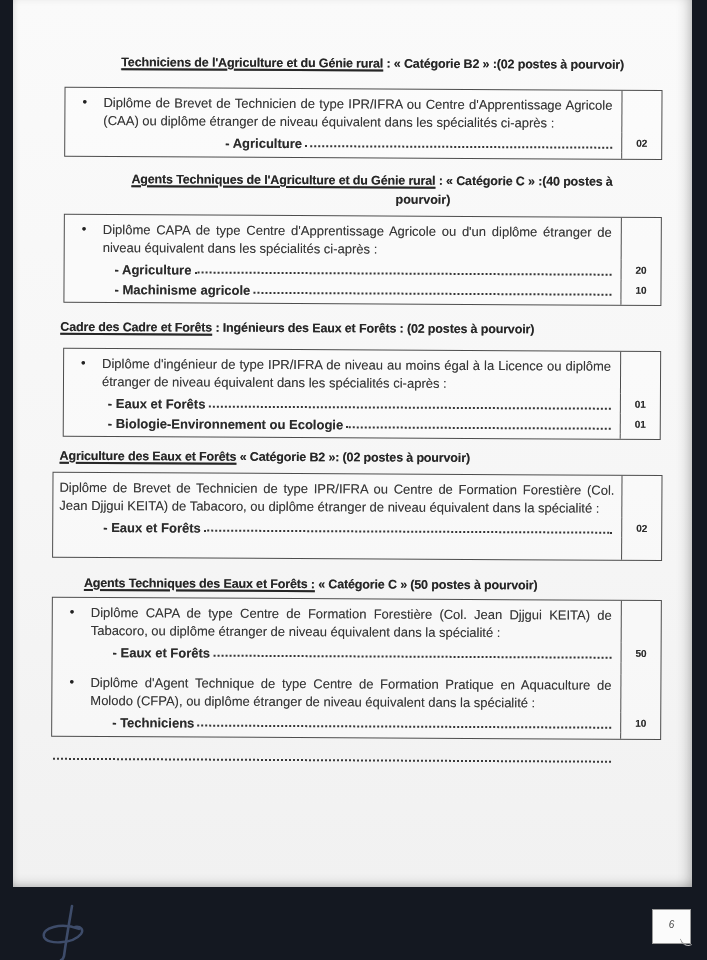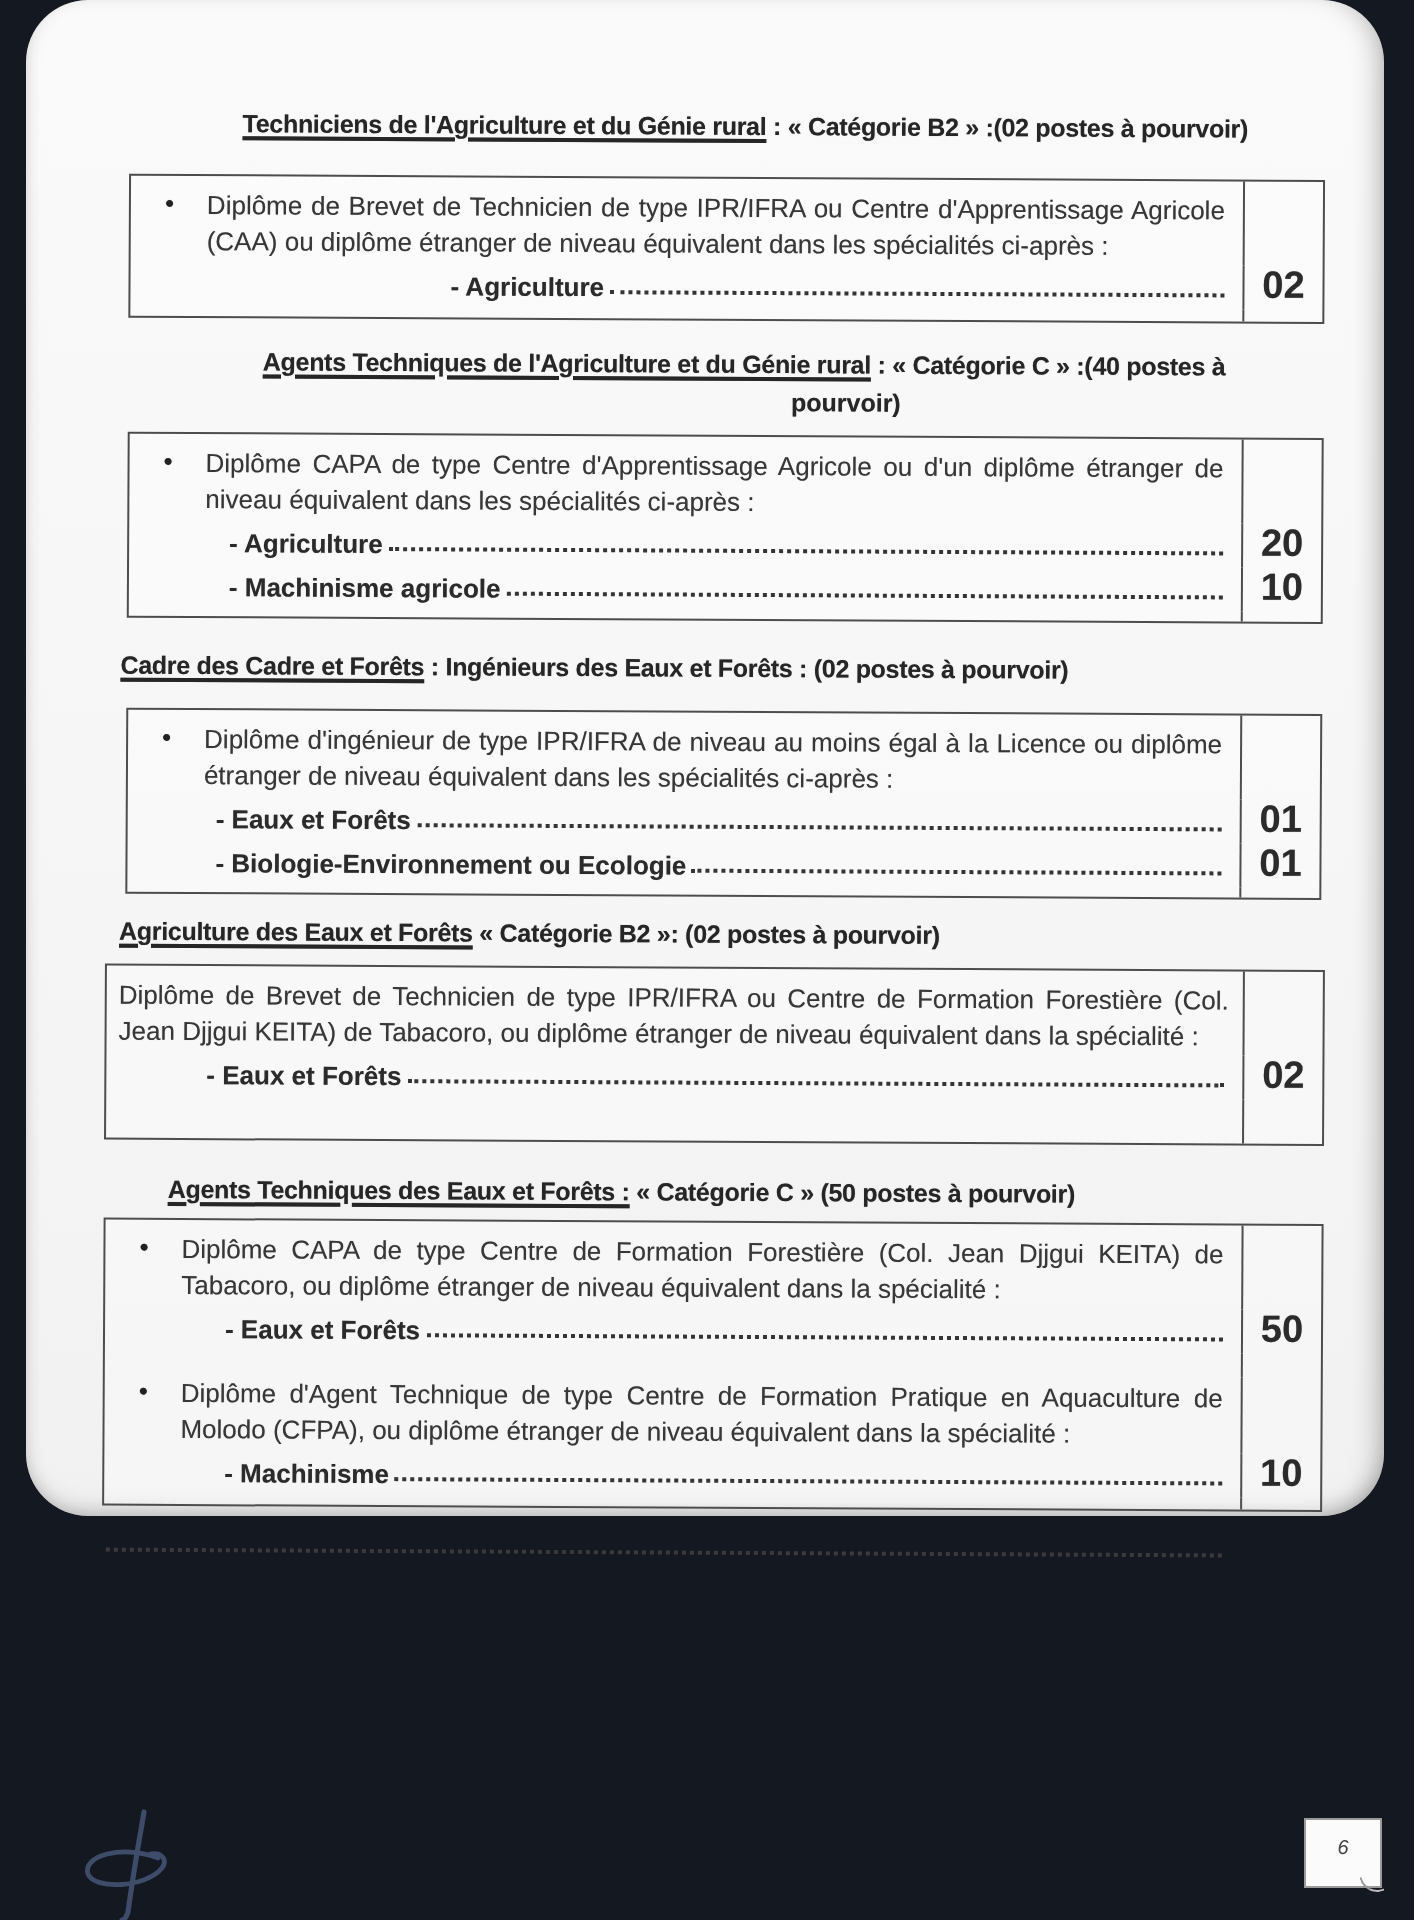--- a/index.html
+++ b/index.html
@@ -5,26 +5,25 @@
   html,body{margin:0;padding:0;}
   body{
     width:707px;height:960px;
     background:#141821;
     overflow:hidden;
     font-family:"Liberation Sans", sans-serif;
     color:#333;
     position:relative;
   }
   .page{
-    position:absolute;left:13px;top:0;width:679px;height:758px;
+    position:absolute;left:13px;top:0;width:679px;height:887px;
     background:linear-gradient(180deg,#fafafa 0%,#f6f6f6 55%,#f1f1f1 100%);
     box-shadow:inset -10px 0 14px -8px rgba(0,0,0,.28),
                inset 0 -8px 12px -7px rgba(0,0,0,.25),
                inset 6px 0 10px -8px rgba(0,0,0,.18);
-    border-radius:31px;
   }
   .content{
     position:absolute;top:0;left:0;right:0;
     padding:54px 27px 0 42px;
     transform:rotate(.3deg);
     transform-origin:40% 0;
   }
   
   .sec-heading{
     font-weight:bold;font-size:12.5px;letter-spacing:-.15px;
@@ -45,21 +44,21 @@
   .rtable{
     border:1.5px solid #4d4d4d;
     background:rgba(255,255,255,.35);
   }
   .rtable.narrow{margin-left:10px;margin-right:2px;}
   .trow{display:grid;grid-template-columns:1fr 40px;}
   .tc-main{min-width:0;}
   .tc-val{
     border-left:1.5px solid #4d4d4d;
     display:flex;align-items:center;justify-content:center;
-    font-weight:bold;font-size:19px;color:#2b2b2b;
+    font-weight:bold;font-size:10px;color:#2b2b2b;
     text-shadow:0 0 .4px rgba(0,0,0,.4);
   }
   .intro-cell{
     position:relative;
     padding:6px 9px 0 38px;
     font-size:13px;line-height:18px;color:#373737;
     text-align:justify;
     text-shadow:0 0 .4px rgba(0,0,0,.35);
   }
   .intro-cell.no-bullet{padding-left:6px;padding-right:7px;}
@@ -251,21 +250,21 @@
         <div class="tc-val"></div>
       </div>
       <div class="trow">
         <div class="tc-main intro-cell" style="padding-top:2px">
           <span class="bullet" style="top:1px">•</span><span>Diplôme d'Agent Technique de type Centre de Formation Pratique en Aquaculture de Molodo (CFPA), ou diplôme étranger de niveau équivalent dans la spécialité :</span>
         </div>
         <div class="tc-val"></div>
       </div>
       <div class="trow">
         <div class="tc-main item-cell">
-          <span class="item-label">- Machinisme </span>
+          <span class="item-label">- Techniciens </span>
           <span class="leader"></span>
         </div>
         <div class="tc-val">10</div>
       </div>
       <div class="trow">
         <div class="tc-main spacer-6"></div>
         <div class="tc-val"></div>
       </div>
     </div>
 

